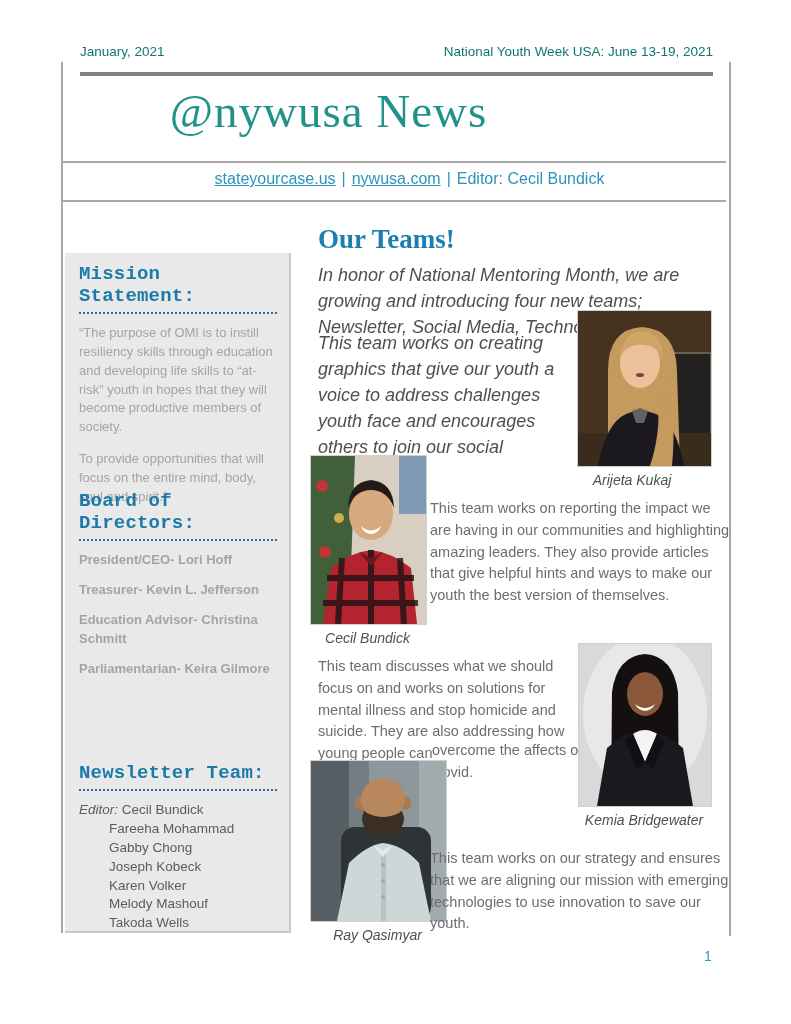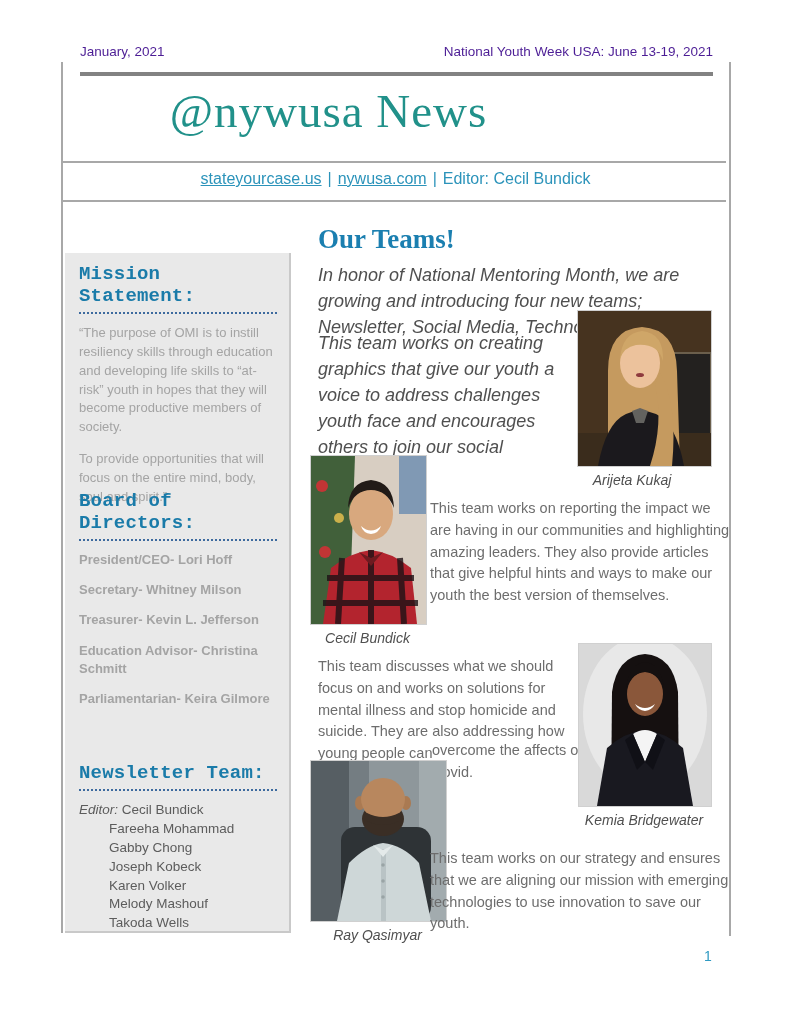--- a/index.html
+++ b/index.html
@@ -3,30 +3,30 @@
 <meta charset="utf-8">
 <style>
   html,body{margin:0;padding:0;}
   body{
     width:791px;height:1024px;position:relative;background:#ffffff;
     font-family:"Liberation Sans", sans-serif;color:#6d6d6d;overflow:hidden;
   }
   .abs{position:absolute;}
 
   
-  .hdr-small{font-size:13.5px;color:#4c1d95;}
+  .hdr-small{font-size:13.5px;color:#0f766e;}
   .rule-thick{height:4px;background:#828282;}
   .rule-thin{height:2px;background:#a8a8a8;}
   .vline{width:2px;background:#a8a8a8;}
   .masthead{
     width:535px;left:61px;top:84px;text-align:center;
     font-family:"Liberation Serif", serif;font-size:47px;color:#21918a;letter-spacing:1px;
   }
   .linksrow{
-    width:669px;left:61px;top:170px;text-align:center;
+    width:669px;left:75px;top:170px;text-align:center;
     font-size:16px;color:#2b93ba;
   }
   .linksrow a{color:#2b93ba;text-decoration:underline;}
   .linksrow .sep{padding:0 6px;}
 
   
   .sidebar{
     left:65px;top:253px;width:226px;height:680px;background:#e9e9e9;
     border-right:2px solid #c9c9c9;border-bottom:2px solid #c9c9c9;box-sizing:border-box;
   }
@@ -85,21 +85,20 @@
     <hr class="sb-dots">
     <p class="sb-p">“The purpose of OMI is to instill resiliency skills through education and developing life skills to “at-risk” youth in hopes that they will become productive members of society.</p>
     <p class="sb-p">To provide opportunities that will focus on the entire mind, body, soul and spirit.”</p>
   </div>
 
   <div class="sb-section" style="top:237px;">
     <h2 class="sb-h">Board of Directors:</h2>
     <hr class="sb-dots">
     <ul class="sb-list">
       <li>President/CEO- Lori Hoff</li>
-      <li>Secretary- Whitney Milson</li>
       <li>Treasurer- Kevin L. Jefferson</li>
       <li>Education Advisor- Christina Schmitt</li>
       <li>Parliamentarian- Keira Gilmore</li>
     </ul>
   </div>
 
   <div class="sb-section" style="top:509px;">
     <h2 class="sb-h">Newsletter Team:</h2>
     <hr class="sb-dots">
     <div class="nt-editor">

